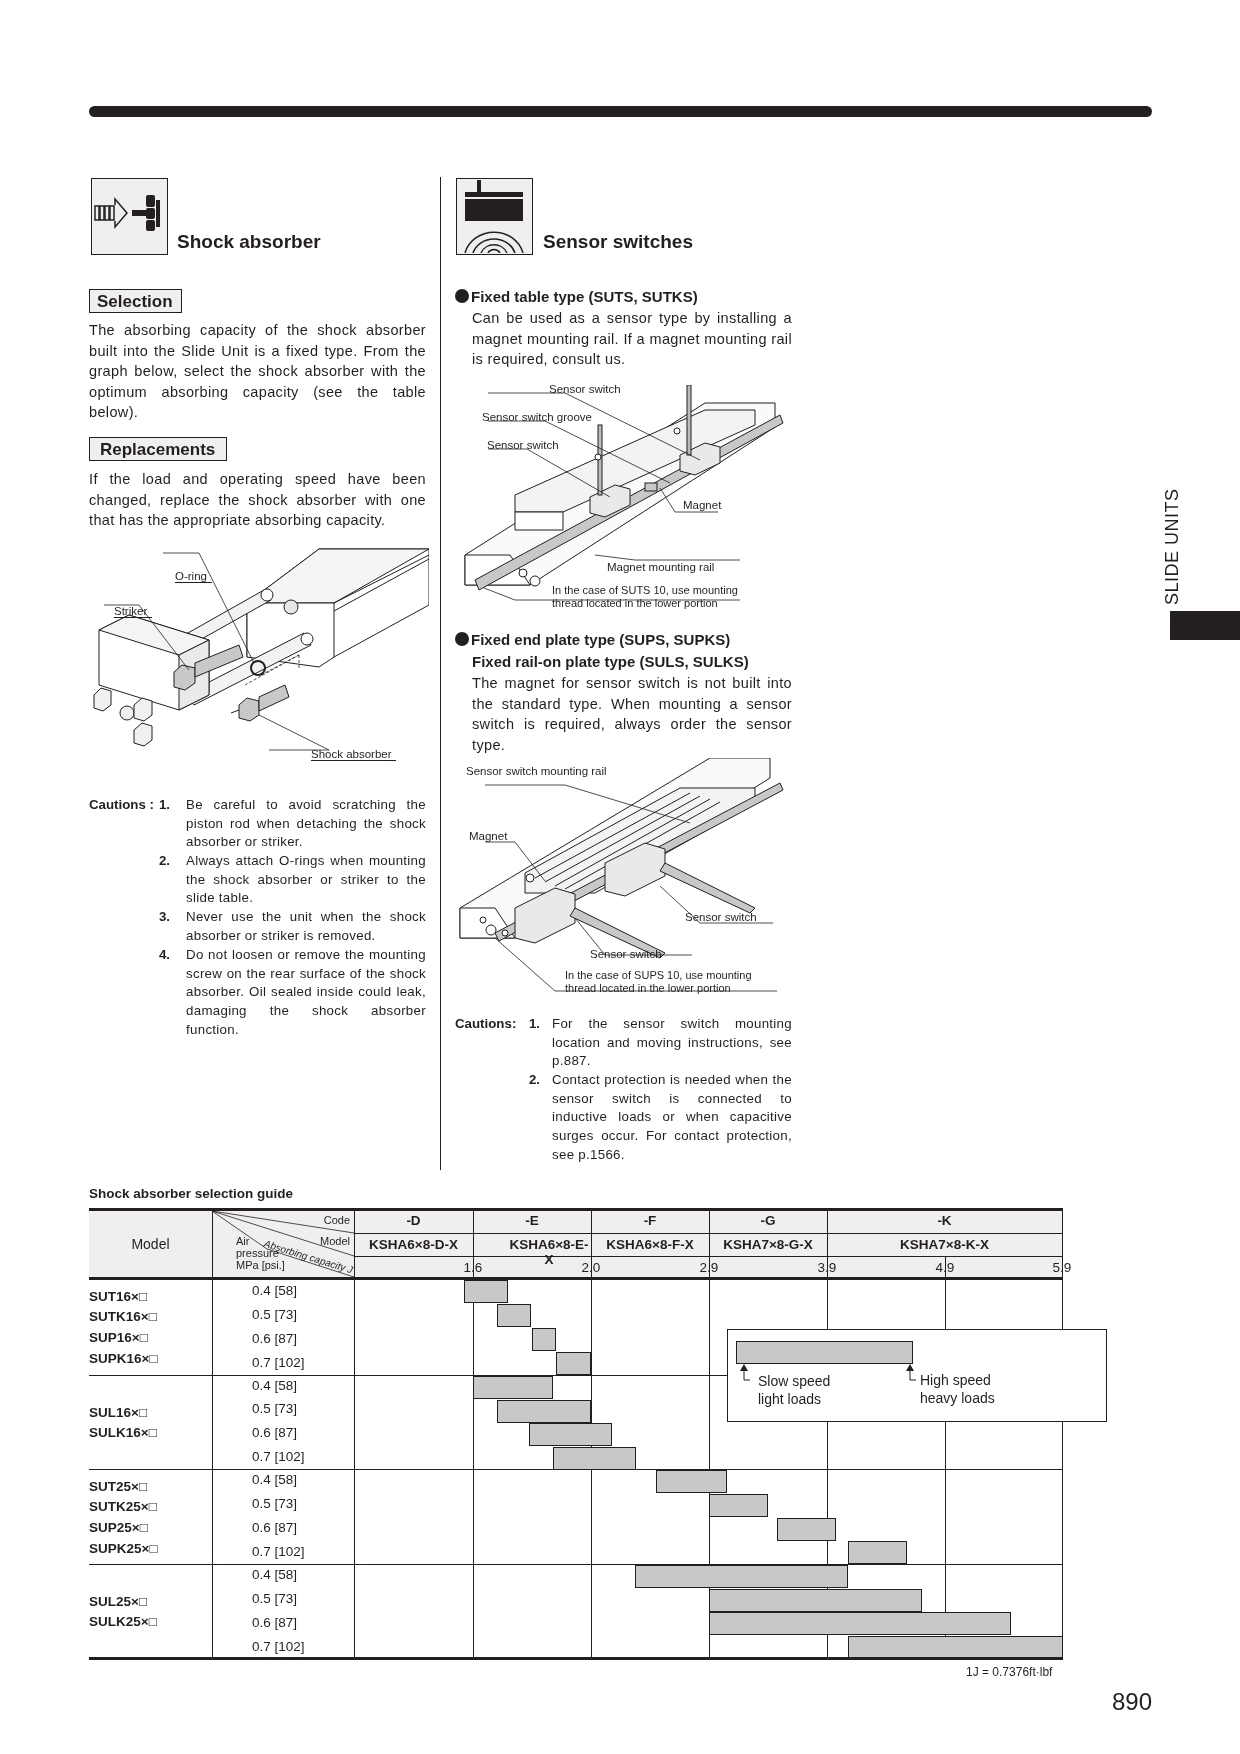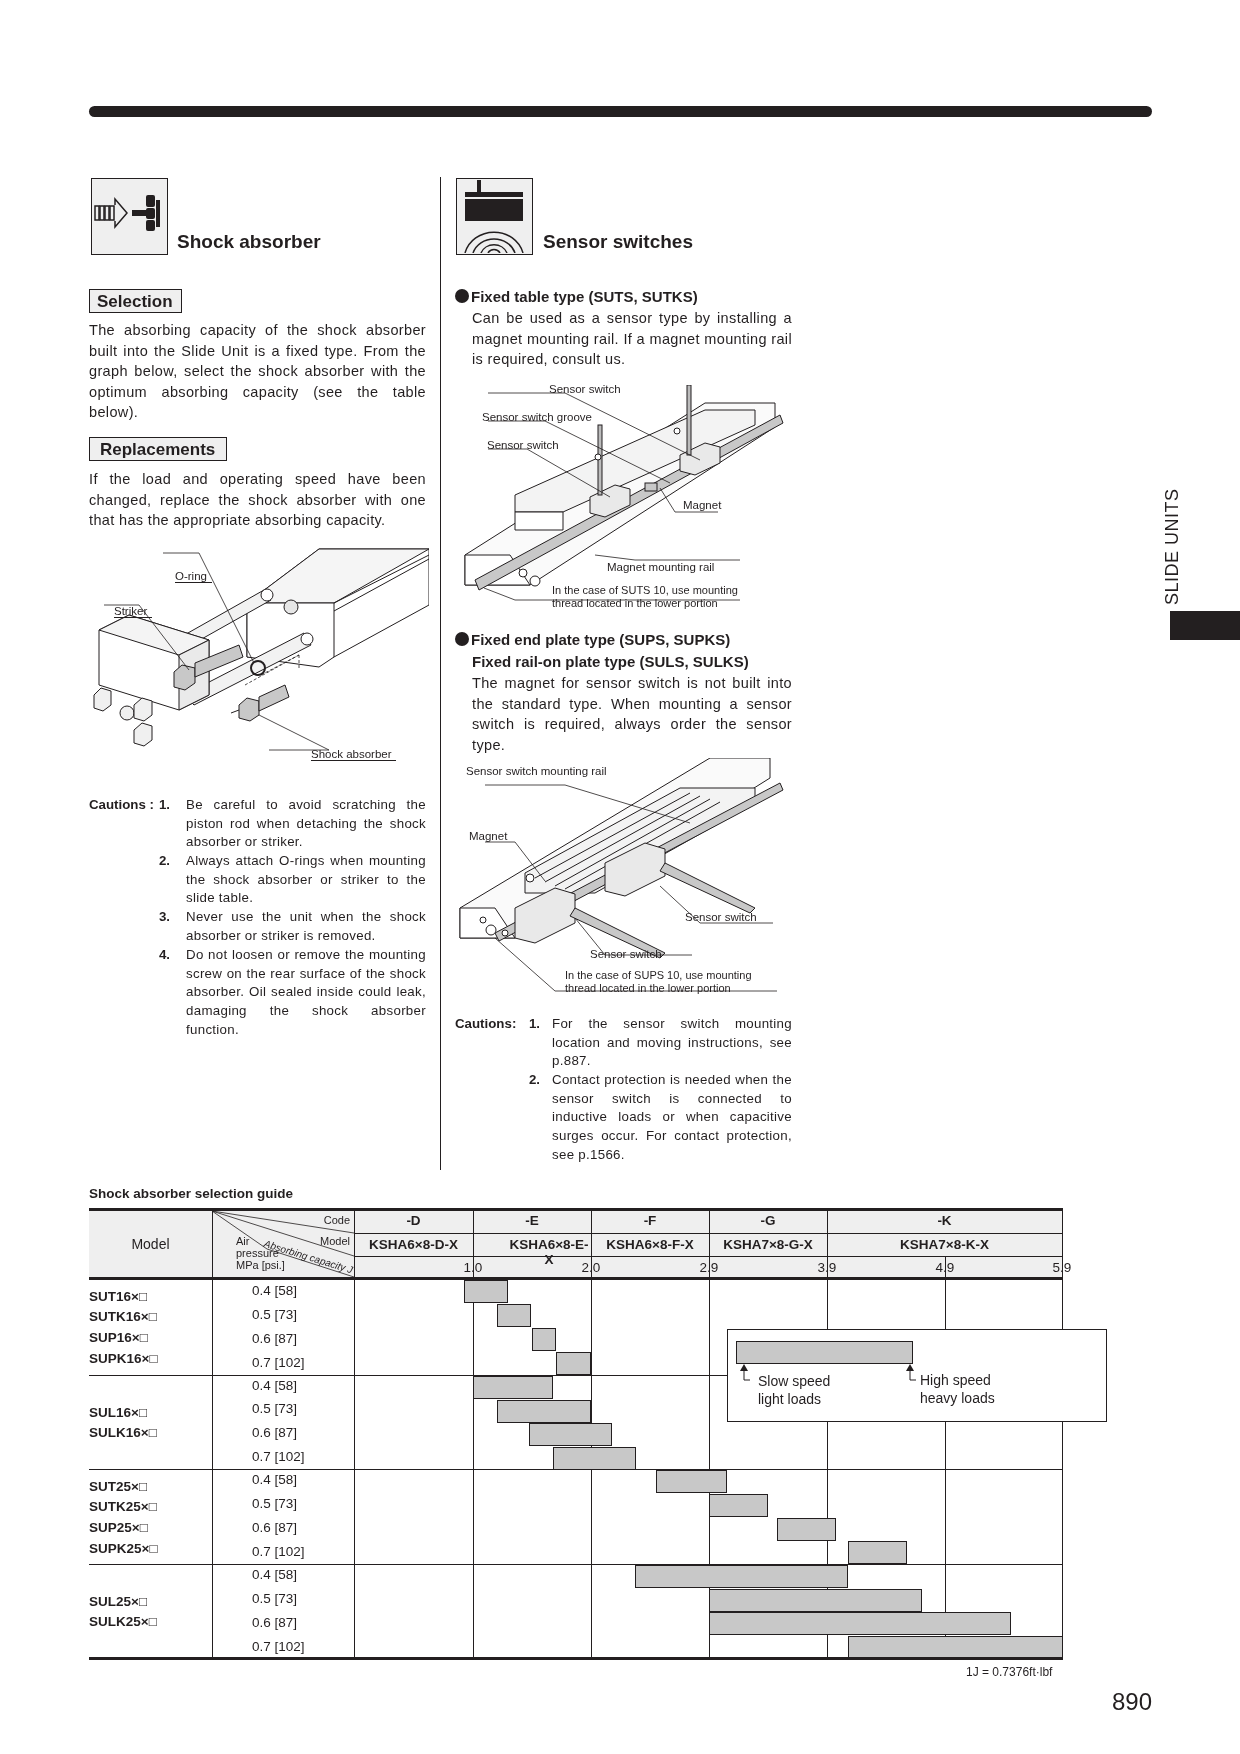--- a/index.html
+++ b/index.html
@@ -294,21 +294,21 @@
 <div class="abs hdr-cell" style="left:591px;top:1213px;width:118px;">-F</div>
 <div class="abs hdr-cell" style="left:709px;top:1213px;width:118px;">-G</div>
 <div class="abs hdr-cell" style="left:827px;top:1213px;width:235px;">-K</div>
 
 <div class="abs hdr-cell" style="left:354px;top:1237px;width:119px;">KSHA6×8-D-X</div>
 <div class="abs hdr-cell" style="left:473px;top:1237px;width:118px;padding-left:34px;">KSHA6×8-E-X</div>
 <div class="abs hdr-cell" style="left:591px;top:1237px;width:118px;">KSHA6×8-F-X</div>
 <div class="abs hdr-cell" style="left:709px;top:1237px;width:118px;">KSHA7×8-G-X</div>
 <div class="abs hdr-cell" style="left:827px;top:1237px;width:235px;">KSHA7×8-K-X</div>
 
-<div class="abs tick-label" style="left:473px;top:1260px;">1.0</div>
+<div class="abs tick-label" style="left:473px;top:1260px;">1.6</div>
 <div class="abs tick-label" style="left:591px;top:1260px;">2.0</div>
 <div class="abs tick-label" style="left:709px;top:1260px;">2.9</div>
 <div class="abs tick-label" style="left:827px;top:1260px;">3.9</div>
 <div class="abs tick-label" style="left:945px;top:1260px;">4.9</div>
 <div class="abs tick-label" style="left:1062px;top:1260px;">5.9</div>
 
 <div class="abs hline" style="left:89px;top:1375px;width:974px;"></div>
 <div class="abs hline" style="left:89px;top:1469px;width:974px;"></div>
 <div class="abs hline" style="left:89px;top:1564px;width:974px;"></div>
 

